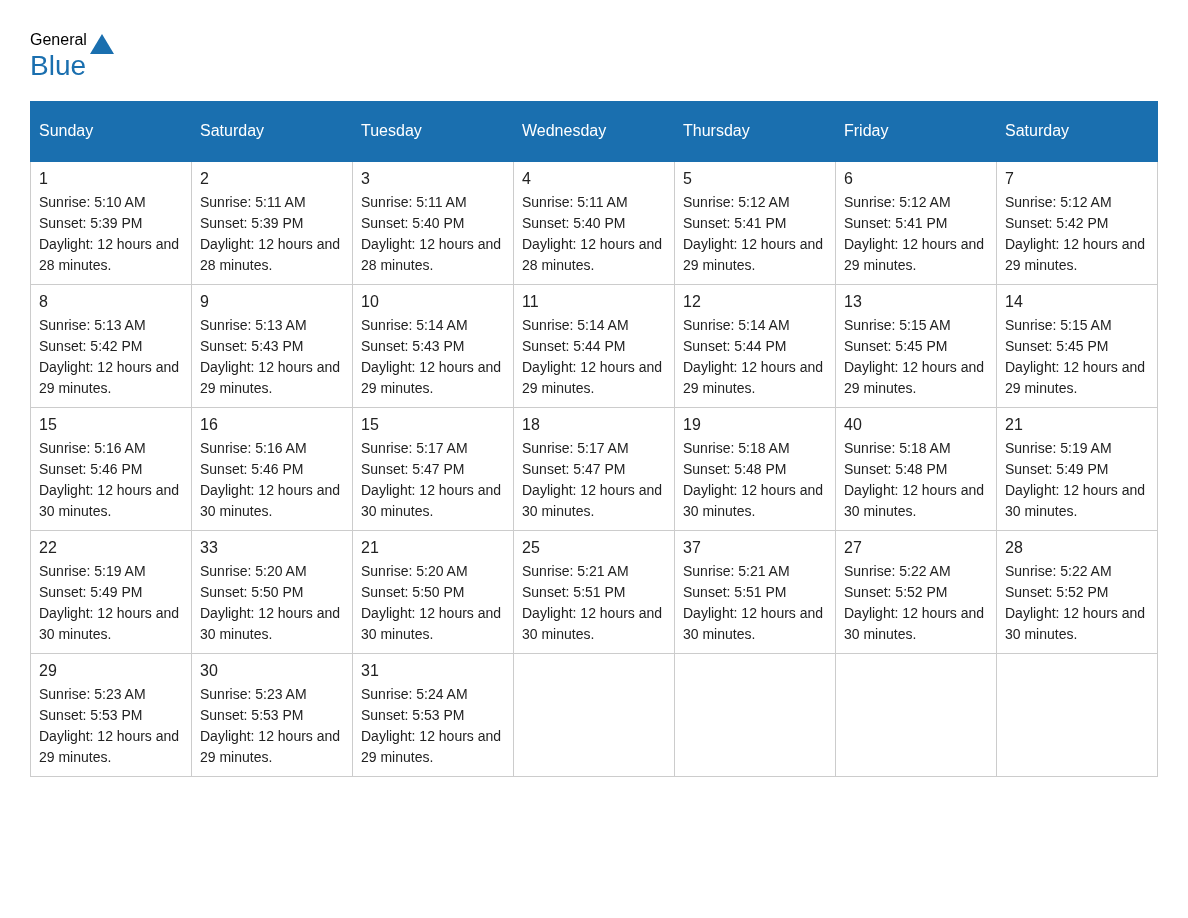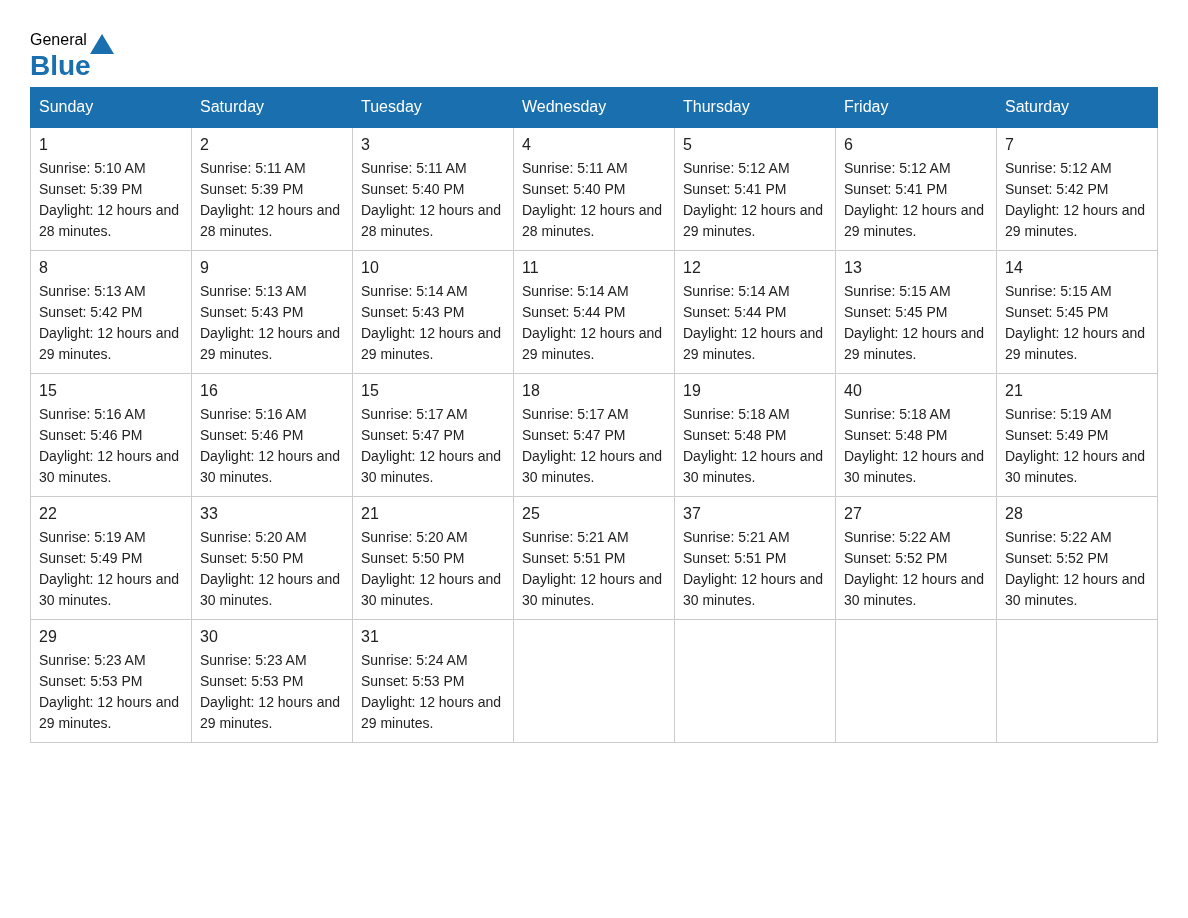--- a/index.html
+++ b/index.html
@@ -7,42 +7,42 @@
       font-family: Arial, sans-serif;
       background: #fff;
       padding: 30px;
       width: 1188px;
       min-height: 918px;
     }
     .header {
       display: flex;
       justify-content: space-between;
       align-items: flex-end;
-      margin-bottom: 5px;
+      margin-bottom: 19px;
     }
     .logo {
       display: flex;
       flex-direction: column;
       align-items: flex-start;
     }
     .logo-general { color: #000; }
     .logo-triangle {
       width: 0;
       height: 0;
       border-left: 12px solid transparent;
       border-right: 12px solid transparent;
       border-bottom: 20px solid #1a6faf;
       margin: 0 3px;
       position: relative;
       top: 4px;
     }
     .logo-blue {
       color: #1a6faf;
       font-size: 28px;
-      font-weight: bold;
+      font-weight: normal;
     }
     .title-area {
       text-align: right;
     }
     .month-title {
       font-size: 52px;
       font-weight: normal;
       color: #111;
       line-height: 1.1;
     }
@@ -52,21 +52,21 @@
       margin-top: 4px;
     }
     table {
       width: 100%;
       border-collapse: collapse;
       table-layout: fixed;
     }
     thead tr th {
       background-color: #1a6faf;
       color: #fff;
-      padding: 10px 8px;
+      padding: 20px 8px;
       text-align: left;
       font-size: 16px;
       font-weight: normal;
       border: 1px solid #1a6faf;
     }
     tbody tr td {
       vertical-align: top;
       padding: 8px;
       border: 1px solid #ccc;
       font-size: 13px;

